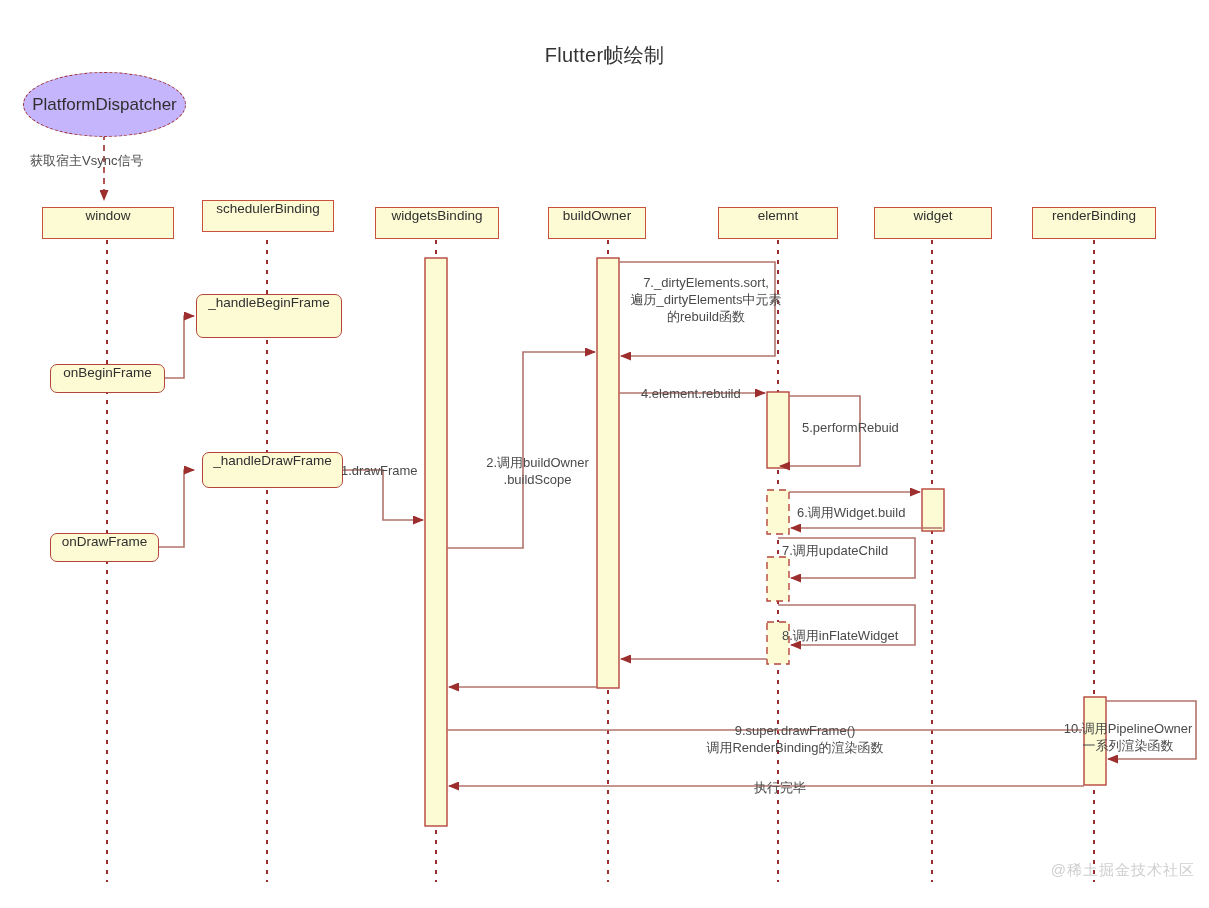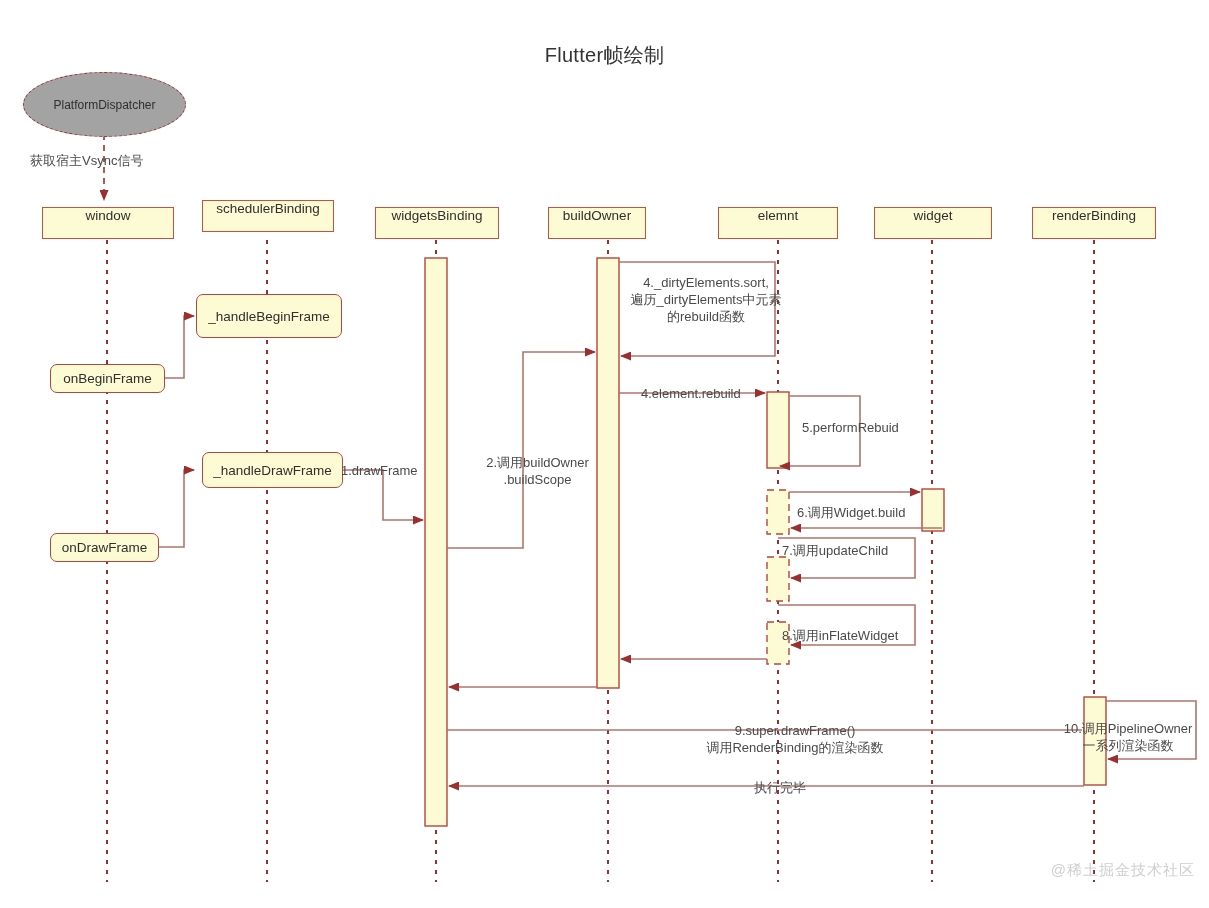--- a/index.html
+++ b/index.html
@@ -43,37 +43,36 @@
     display: flex;
     align-items: flex-start;
     justify-content: center;
     font-size: 13.5px;
     color: #2f2f2f;
     height: 32px;
   }
   .ellipse-actor {
     position: absolute;
     box-sizing: border-box;
-    background: #a3a3a3;
+    background: #c4b5fd;
     border: 1.6px dashed #9d2e2e;
     border-radius: 50%;
     display: flex;
     align-items: center;
     justify-content: center;
-    font-size: 12px;
+    font-size: 17px;
     color: #2f2f2f;
   }
   .round-box {
     position: absolute;
     box-sizing: border-box;
     background: #fdfbd4;
     border: 1.5px solid #b5453a;
     border-radius: 7px;
     display: flex;
-    align-items: center;
     justify-content: center;
     font-size: 13.5px;
     color: #2f2f2f;
   }
   .msg-label {
     position: absolute;
     font-size: 13px;
     color: #4a4a4a;
     line-height: 17px;
     white-space: pre-line;
@@ -208,21 +207,21 @@
   </div>
   <div class="round-box" style="left:50px; top:533px; width:109px; height:29px;">
     <span>onDrawFrame</span>
   </div>
 
   <div class="msg-label" style="left:341px; top:462px;">1.drawFrame</div>
 
   <div class="msg-label msg-center" style="left:460px; top:454px; width:155px;">2.调用buildOwner
 .buildScope</div>
 
-  <div class="msg-label msg-center" style="left:620px; top:274px; width:172px;">4._dirtyElements.sort,
+  <div class="msg-label msg-center" style="left:620px; top:274px; width:172px;">7._dirtyElements.sort,
 遍历_dirtyElements中元素
 的rebuild函数</div>
 
   <div class="msg-label" style="left:641px; top:385px;">4.element.rebuild</div>
 
   <div class="msg-label" style="left:802px; top:419px;">5.performRebuid</div>
 
   <div class="msg-label" style="left:797px; top:504px;">6.调用Widget.build</div>
 
   <div class="msg-label" style="left:782px; top:542px;">7.调用updateChild</div>

